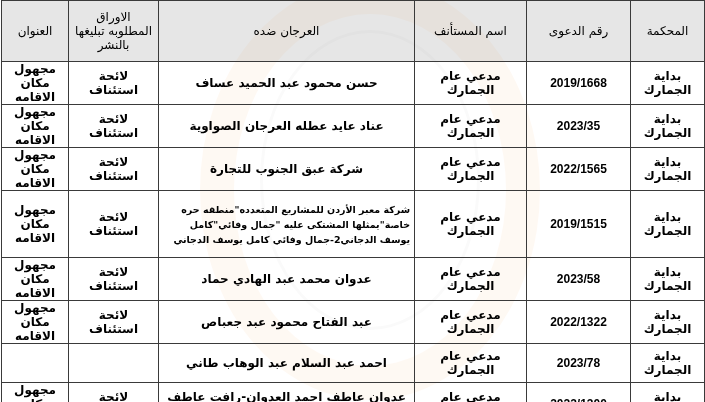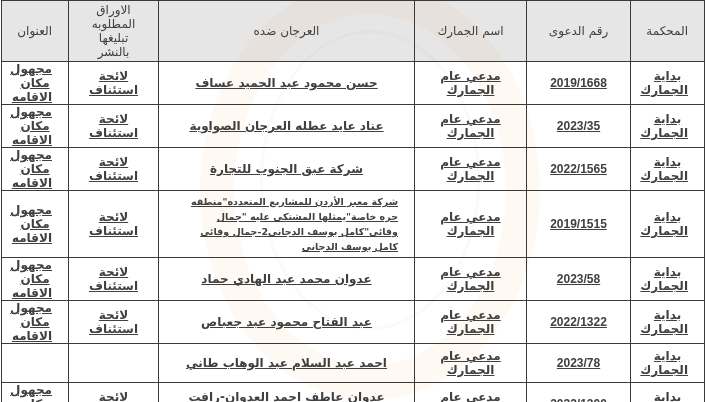--- a/index.html
+++ b/index.html
@@ -30,34 +30,33 @@
     width: 703px; height: 402px;
     border-collapse: collapse;
     direction: rtl;
     z-index: 1;
     table-layout: fixed;
   }
   table.cases th, table.cases td {
     border: 1.5px solid #3a3a3a;
     text-align: center;
     vertical-align: middle;
-    padding: 0 16px;
-    color: #404040;
+    padding: 0 4px;
+    color: #000000;
   }
   table.cases th {
     background: rgba(225,225,225,0.82);
     font-weight: normal;
     font-size: 12px;
     height: 60px;
   }
   table.cases td {
     background: rgba(255,255,255,0.78);
     font-size: 12px;
     font-weight: bold;
-    text-decoration: underline;
   }
   td.court, td.caseno { font-size: 14px; }
   td.caseno { font-family: "Liberation Sans", sans-serif; font-weight: bold; font-size: 16px; margin-top: 20px; }
   td.respondent { font-size: 13px; }
   td.respondent.small { font-size: 9.5px; line-height: 15px; text-align: right; }
   td.addr, td.papers { font-size: 11px; }
   tr.r1 td { height: 38px; }
   tr.tall td { height: 66px; }
 </style>
 </head>
@@ -74,21 +73,21 @@
     <col style="width:104px">
     <col style="width:112px">
     <col style="width:256px">
     <col style="width:90px">
     <col style="width:67px">
   </colgroup>
   <thead>
     <tr>
       <th>المحكمة</th>
       <th>رقم الدعوى</th>
-      <th>اسم الجمارك</th>
+      <th>اسم المستأنف</th>
       <th>العرجان ضده</th>
       <th>الاوراق المطلوبه تبليغها بالنشر</th>
       <th>العنوان</th>
     </tr>
   </thead>
   <tbody>
     <tr class="r1">
       <td class="court">بداية الجمارك</td>
       <td class="caseno">2019/1668</td>
       <td>مدعي عام الجمارك</td>

